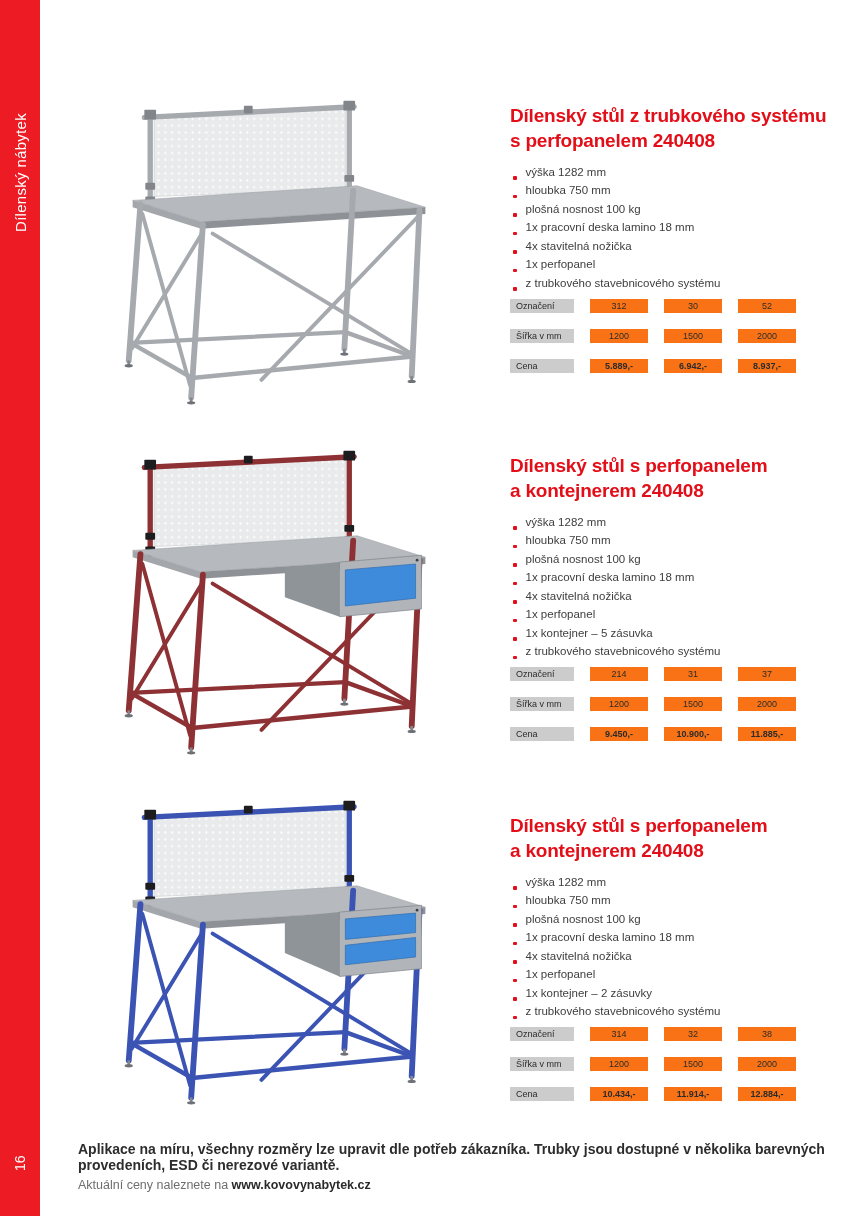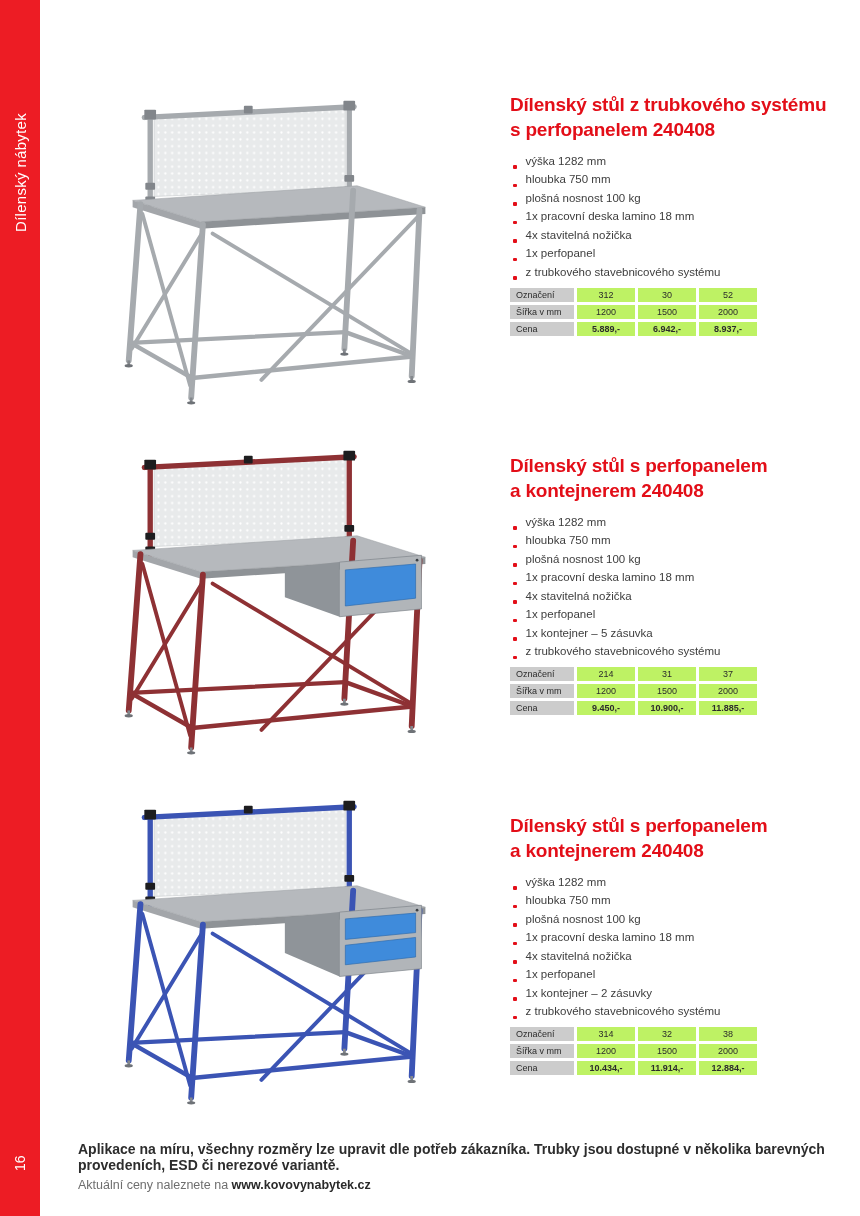--- a/index.html
+++ b/index.html
@@ -20,24 +20,24 @@
 
   
   .img-box { position:absolute; left:93px; width:372px; height:322px; }
   .txt-box { position:absolute; left:510px; width:330px; }
   .p-title { color:#e30e18; font-size:19px; font-weight:bold; line-height:25px; letter-spacing:-.2px; }
   .features { list-style:none; margin-top:8px; }
   .features li { display:flex; align-items:flex-end; height:18.5px; }
   .dot { width:3.5px; height:3.5px; background:#e30e18; border-radius:1px; margin:6px 9px 0 3px; flex:0 0 auto; }
   .ftxt { font-size:11.5px; color:#3d3d3d; line-height:15px; }
 
-  .ptable { display:grid; grid-template-columns:64px 58px 58px 58px; gap:3px; margin-top:8px; width:243px; }
+  .ptable { display:grid; grid-template-columns:64px 58px 58px 58px; gap:16px; margin-top:8px; width:243px; }
   .tc { height:14px; line-height:14px; font-size:9px; color:#2b2b2b; overflow:hidden; }
   .tc.label { background:#cccccc; padding-left:6px; }
-  .tc.val { background:#bef264; text-align:center; }
+  .tc.val { background:#f97316; text-align:center; }
   .tc.b { font-weight:bold; }
 
   
   .foot-bold { position:absolute; left:78px; top:1141px; width:760px;
                font-size:14px; font-weight:bold; color:#2d2d2d; }
   .foot-line { position:absolute; left:78px; top:1178px; width:700px;
                font-size:12.5px; color:#6e6e6e; }
   .foot-line b { color:#2a2a2a;text-align:center; }
 
   svg { display:block; }
@@ -89,21 +89,21 @@
         <rect x="34.6" y="272" width="2.8" height="5" fill="#84888d"></rect>
         <ellipse cx="36" cy="277.5" rx="4.2" ry="1.7" fill="#6e7277"></ellipse>
         <rect x="98.6" y="310" width="2.8" height="5" fill="#84888d"></rect>
         <ellipse cx="100" cy="315.5" rx="4.2" ry="1.7" fill="#6e7277"></ellipse>
         <rect x="255.6" y="260" width="2.8" height="5" fill="#84888d"></rect>
         <ellipse cx="257" cy="265.5" rx="4.2" ry="1.7" fill="#6e7277"></ellipse>
         <rect x="324.6" y="288" width="2.8" height="5" fill="#84888d"></rect>
         <ellipse cx="326" cy="293.5" rx="4.2" ry="1.7" fill="#6e7277"></ellipse>
       </svg>
   </div>
-  <div class="txt-box" style="top:92px;">
+  <div class="txt-box" style="top:103px;">
     <div class="p-title">
       <div>Dílenský stůl z trubkového systému</div>
       <div>s perfopanelem 240408</div>
     </div>
     <ul class="features">
       <li>
           <span class="dot"></span>
           <span class="ftxt">výška 1282 mm</span>
         </li>
       <li>

